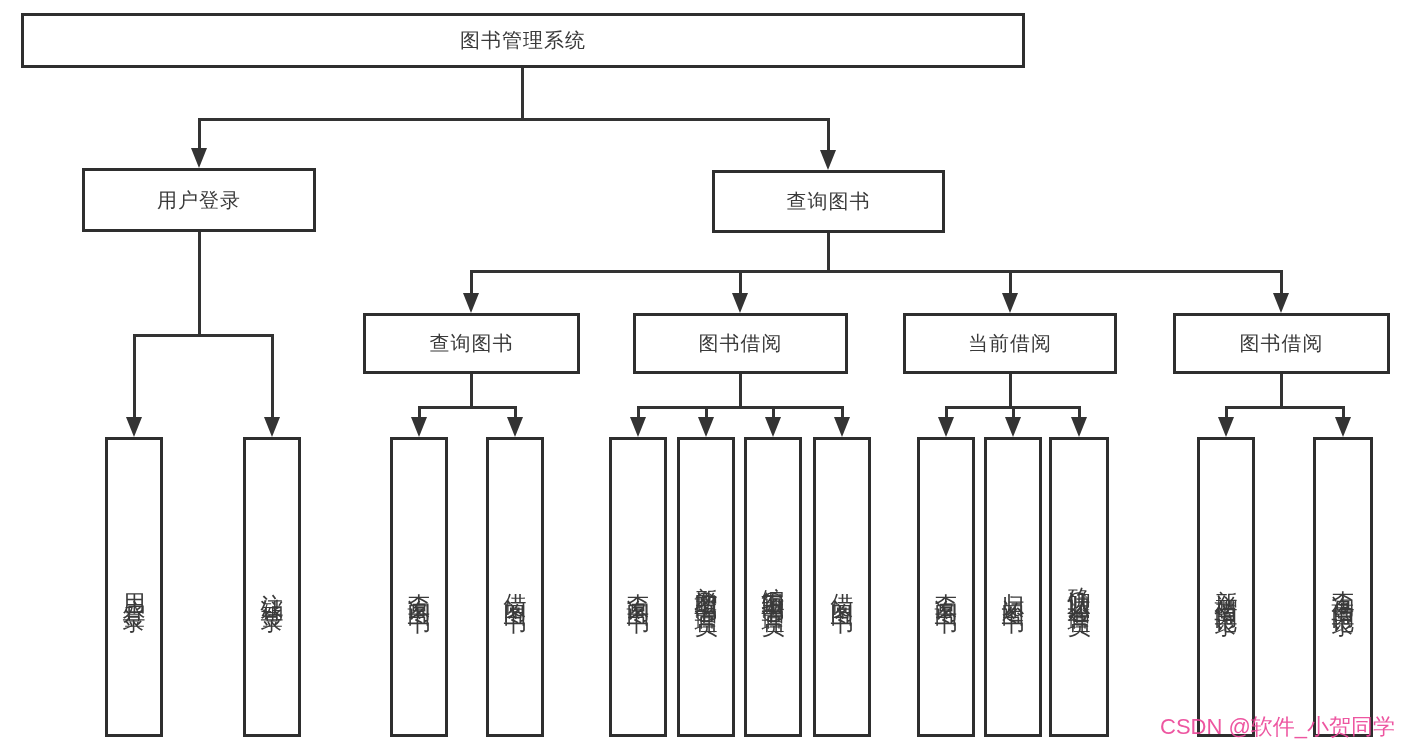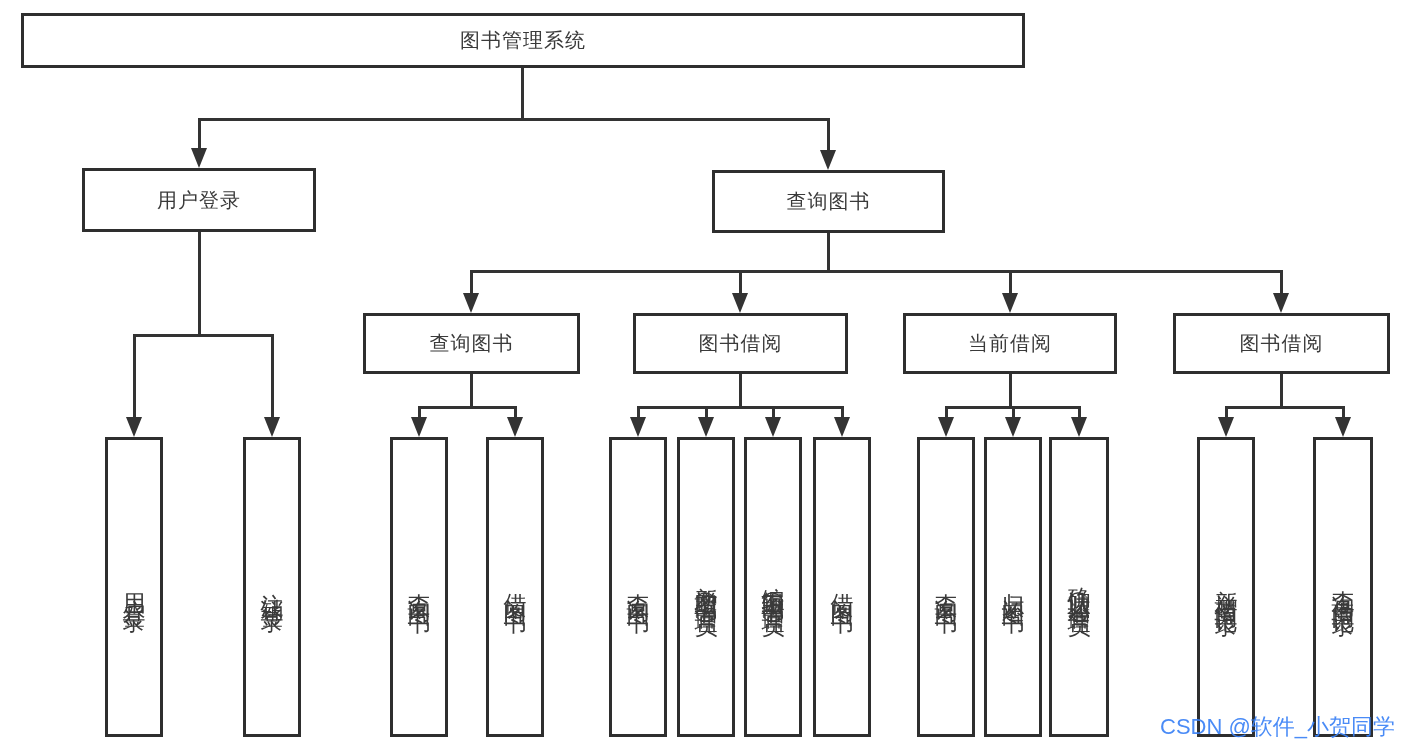--- a/index.html
+++ b/index.html
@@ -22,21 +22,21 @@
     font-size:23px;letter-spacing:6px;color:#3a3a3a;line-height:1;white-space:nowrap;
   }
   .v{position:absolute;width:3px;background:#333333;}
   .h{position:absolute;height:3px;background:#333333;}
   .arr{
     position:absolute;width:0;height:0;
     border-left:8px solid transparent;border-right:8px solid transparent;
     border-top:20px solid #333333;
   }
   .watermark{
-    position:absolute;left:1160px;top:712px;font-size:22px;color:#3b82f6;
+    position:absolute;left:1160px;top:712px;font-size:22px;color:#ec4899;
     opacity:.92;white-space:nowrap;z-index:5;
   }
 </style>
 </head>
 <body>
 
 <div class="canvas">
 
   <div class="box" style="left:21px;top:13px;width:1004px;height:55px;">
     <span class="hlabel">图书管理系统</span>

